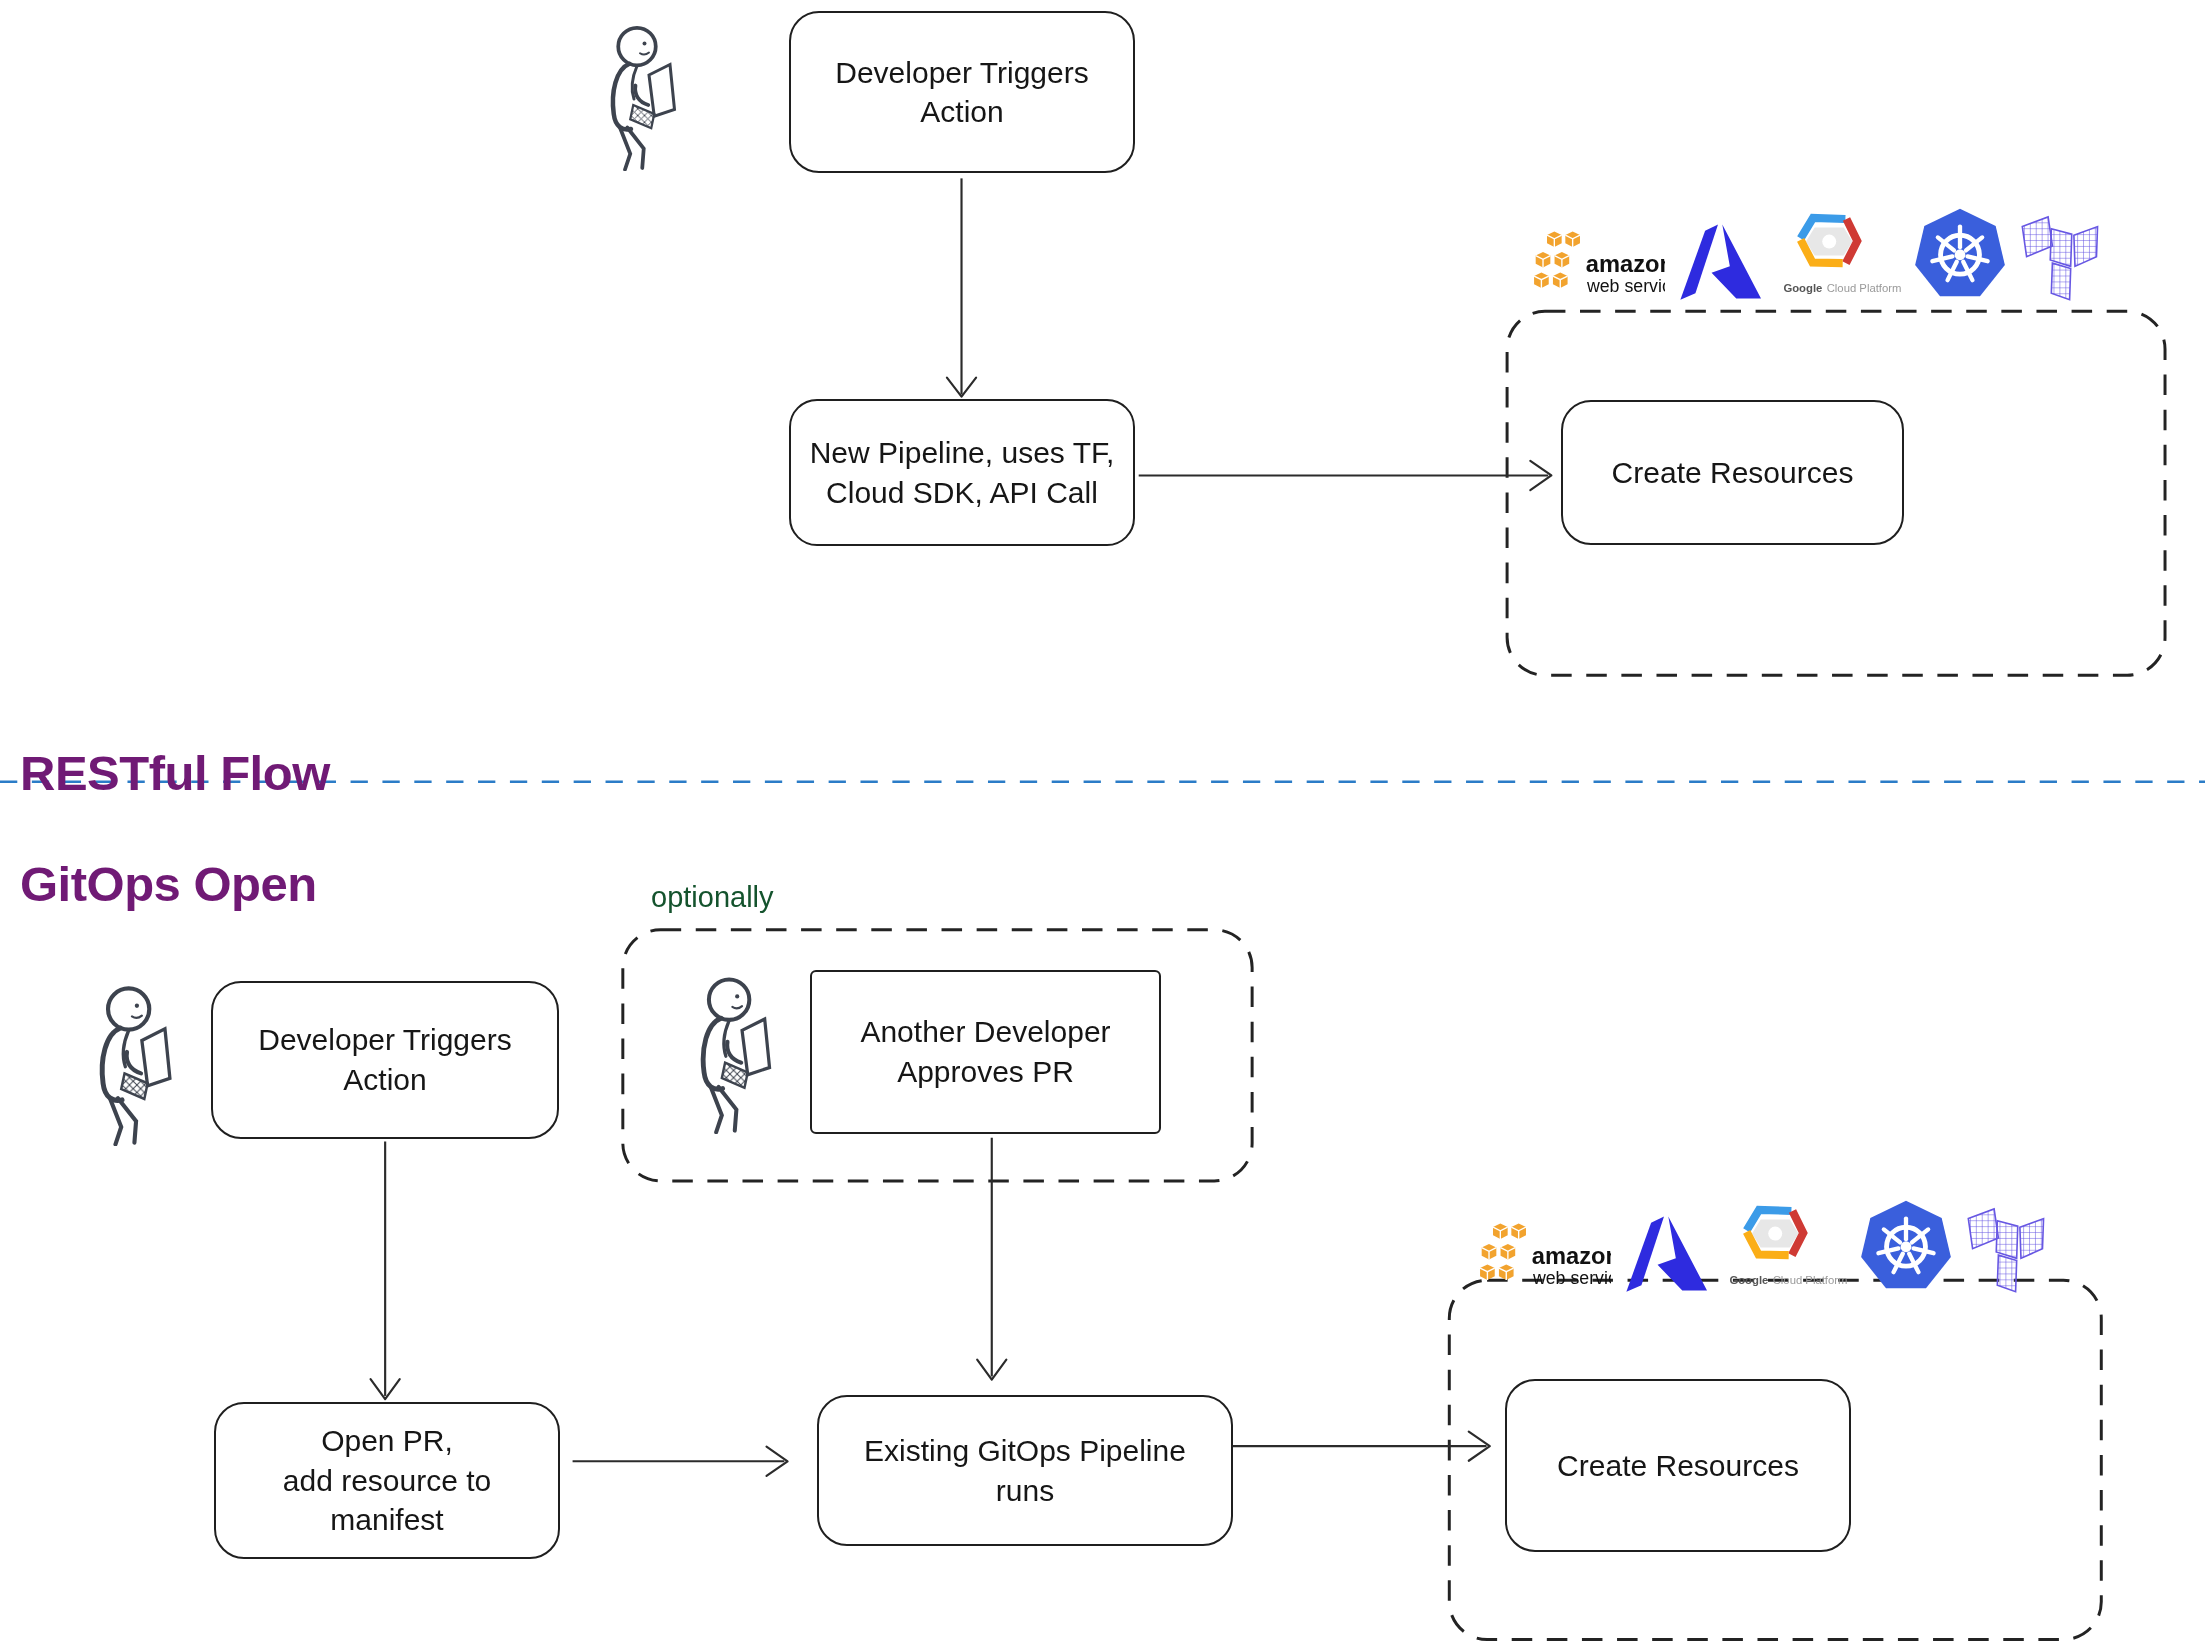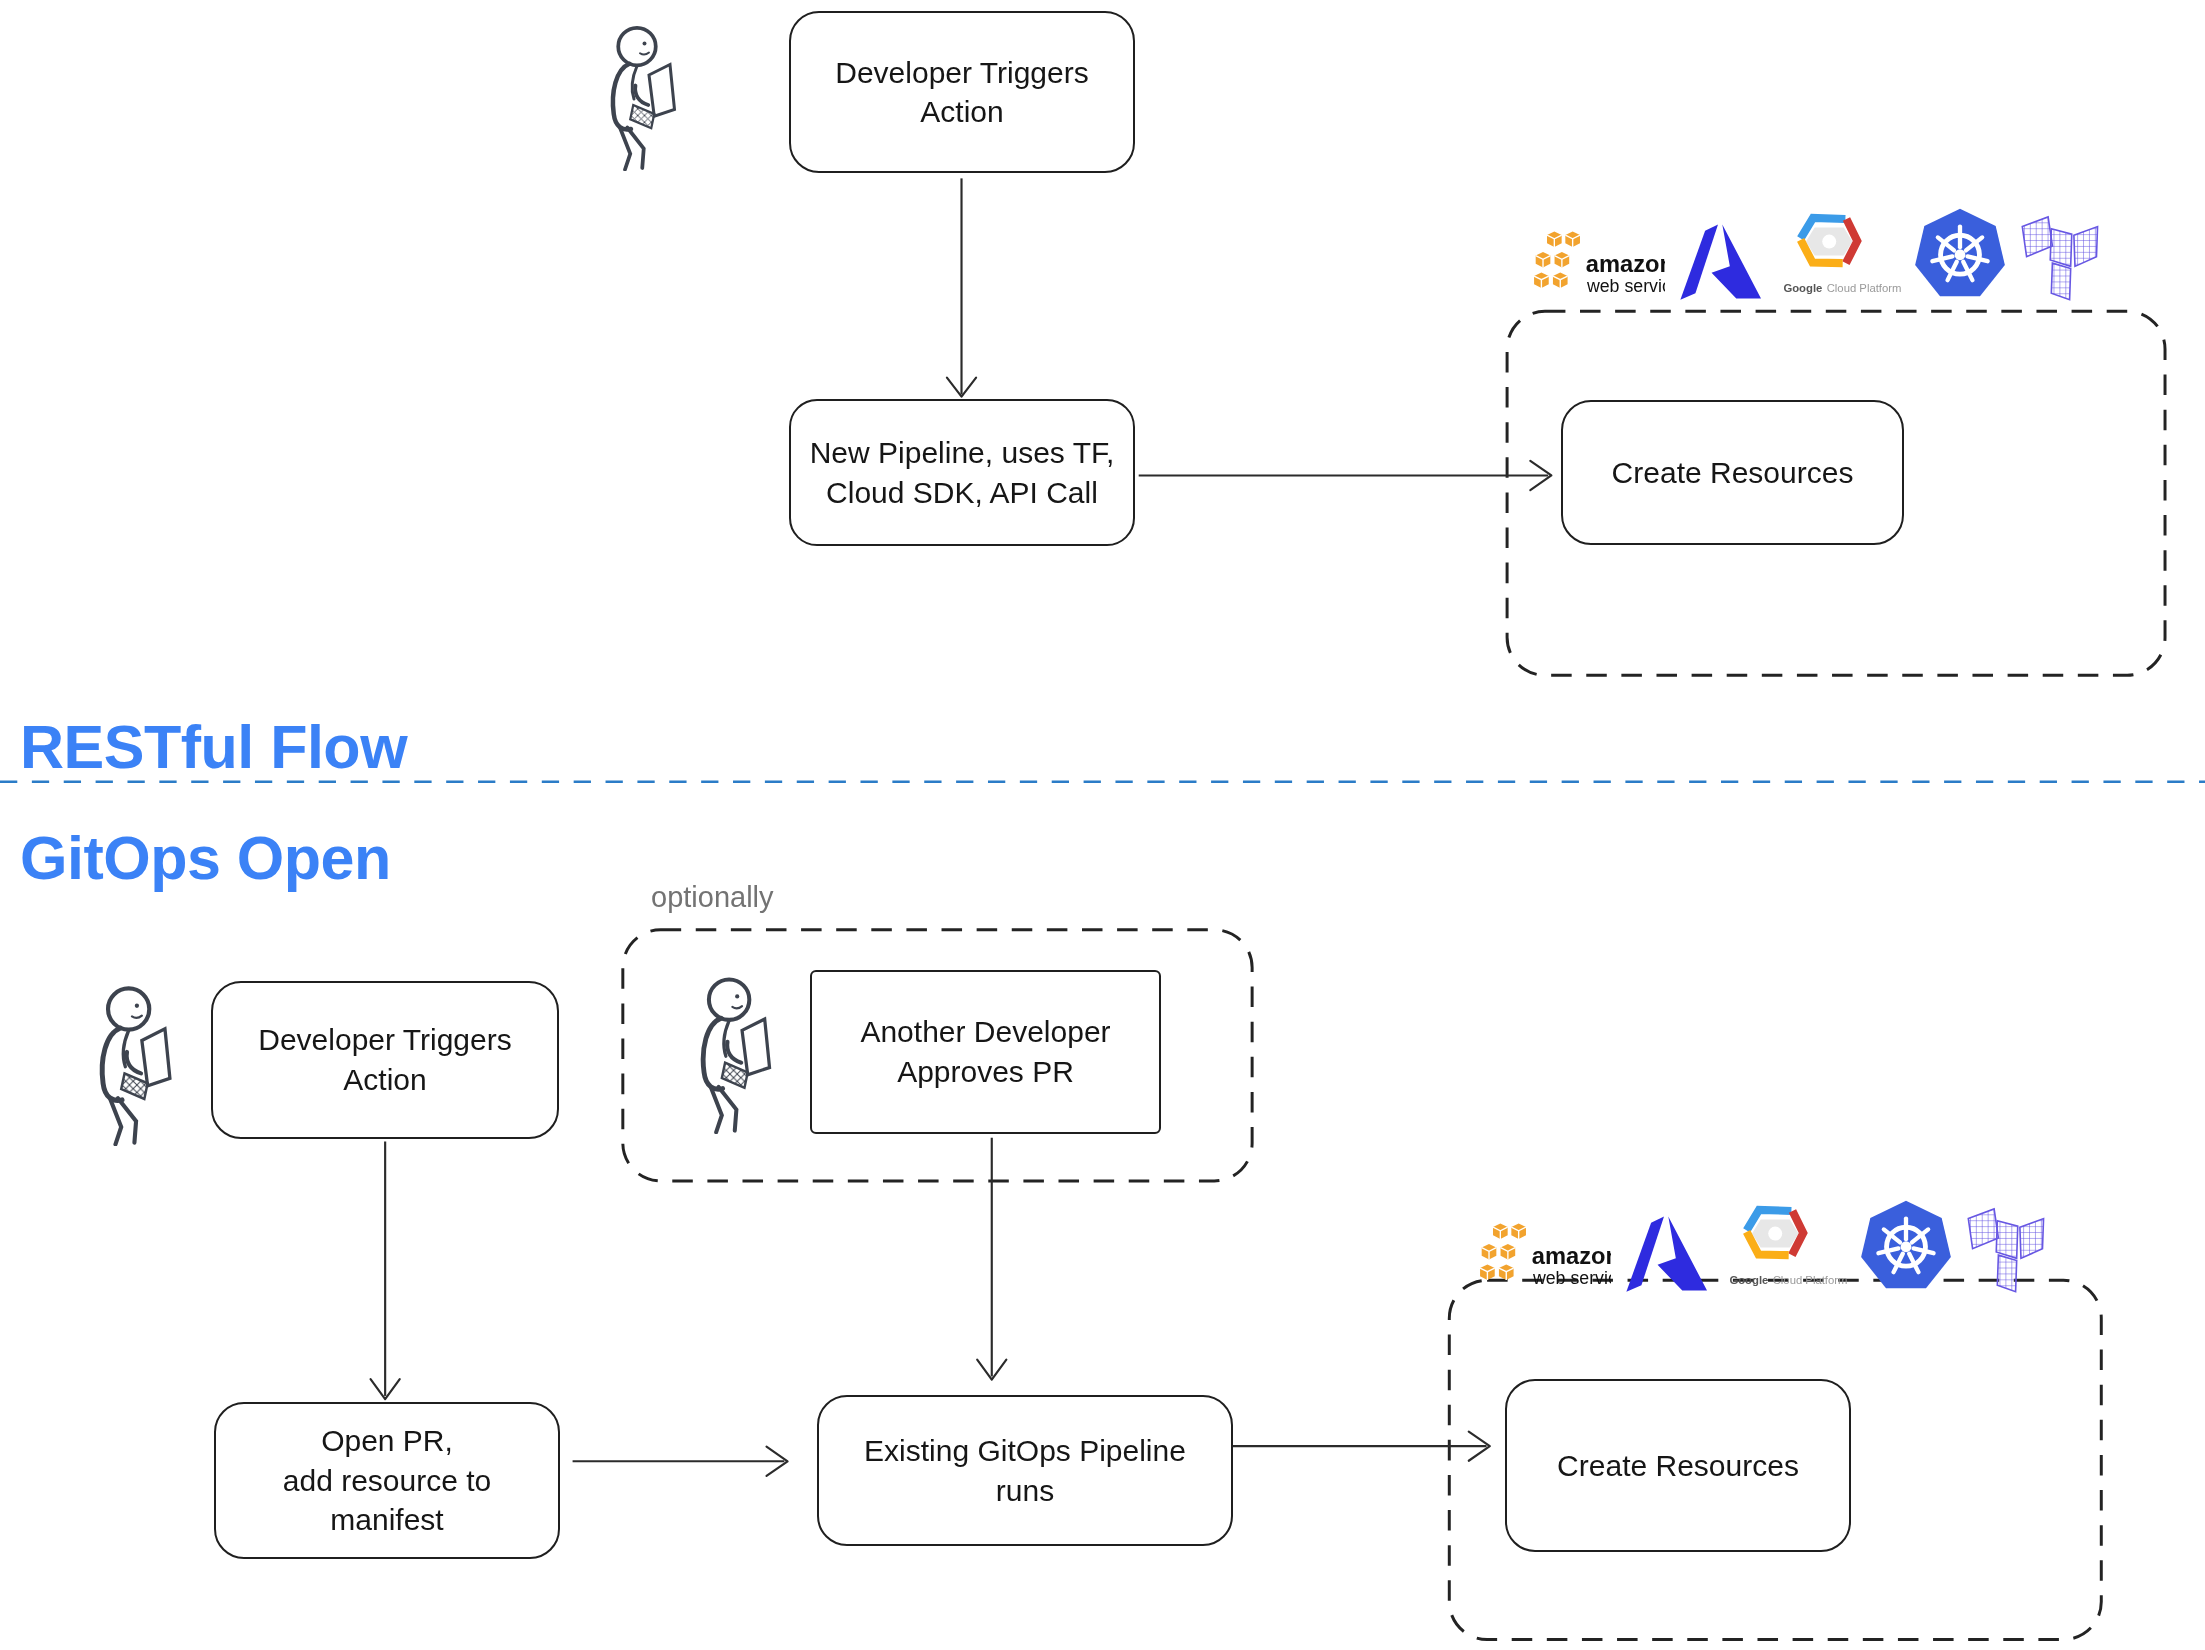--- a/index.html
+++ b/index.html
@@ -9,22 +9,22 @@
   .dashbox{fill:none;stroke:#232323;stroke-width:5.5;stroke-dasharray:38 27;}
   .divider{stroke:#2B7CC7;stroke-width:5;stroke-dasharray:32 27;}
   .arrow line{stroke:#2b2b2b;stroke-width:4;}
   .arrow polyline{fill:none;stroke:#2b2b2b;stroke-width:4;stroke-linecap:round;stroke-linejoin:round;}
   .flow-box{
     position:absolute;background:#ffffff;border:2.2px solid #1f1f1f;border-radius:30px;
     display:flex;align-items:center;justify-content:center;text-align:center;
     font-size:30px;line-height:1.32;color:#161616;white-space:pre-line;
     padding:16px 15px;box-sizing:border-box;
   }
-  .heading{position:absolute;font-size:61px;font-weight:700;color:#3b82f6;letter-spacing:-0.5px;}
-  .note-label{position:absolute;font-size:29px;color:#737373;}
+  .heading{position:absolute;font-size:49px;font-weight:700;color:#701a75;letter-spacing:-0.5px;margin-top:33px;}
+  .note-label{position:absolute;font-size:29px;color:#14532d;}
   .figure{position:absolute;}
   .logo-strip{position:absolute;display:flex;align-items:flex-end;gap:12px;}
   .aws-title{font-size:44px;font-weight:700;fill:#111111;}
   .aws-sub{font-size:33px;fill:#111111;}
   .gcp-brand{font-size:21px;font-weight:700;fill:#555555;}
   .gcp-product{font-size:21px;fill:#9a9a9a;}
 </style>
 </head>
 <body>
 

